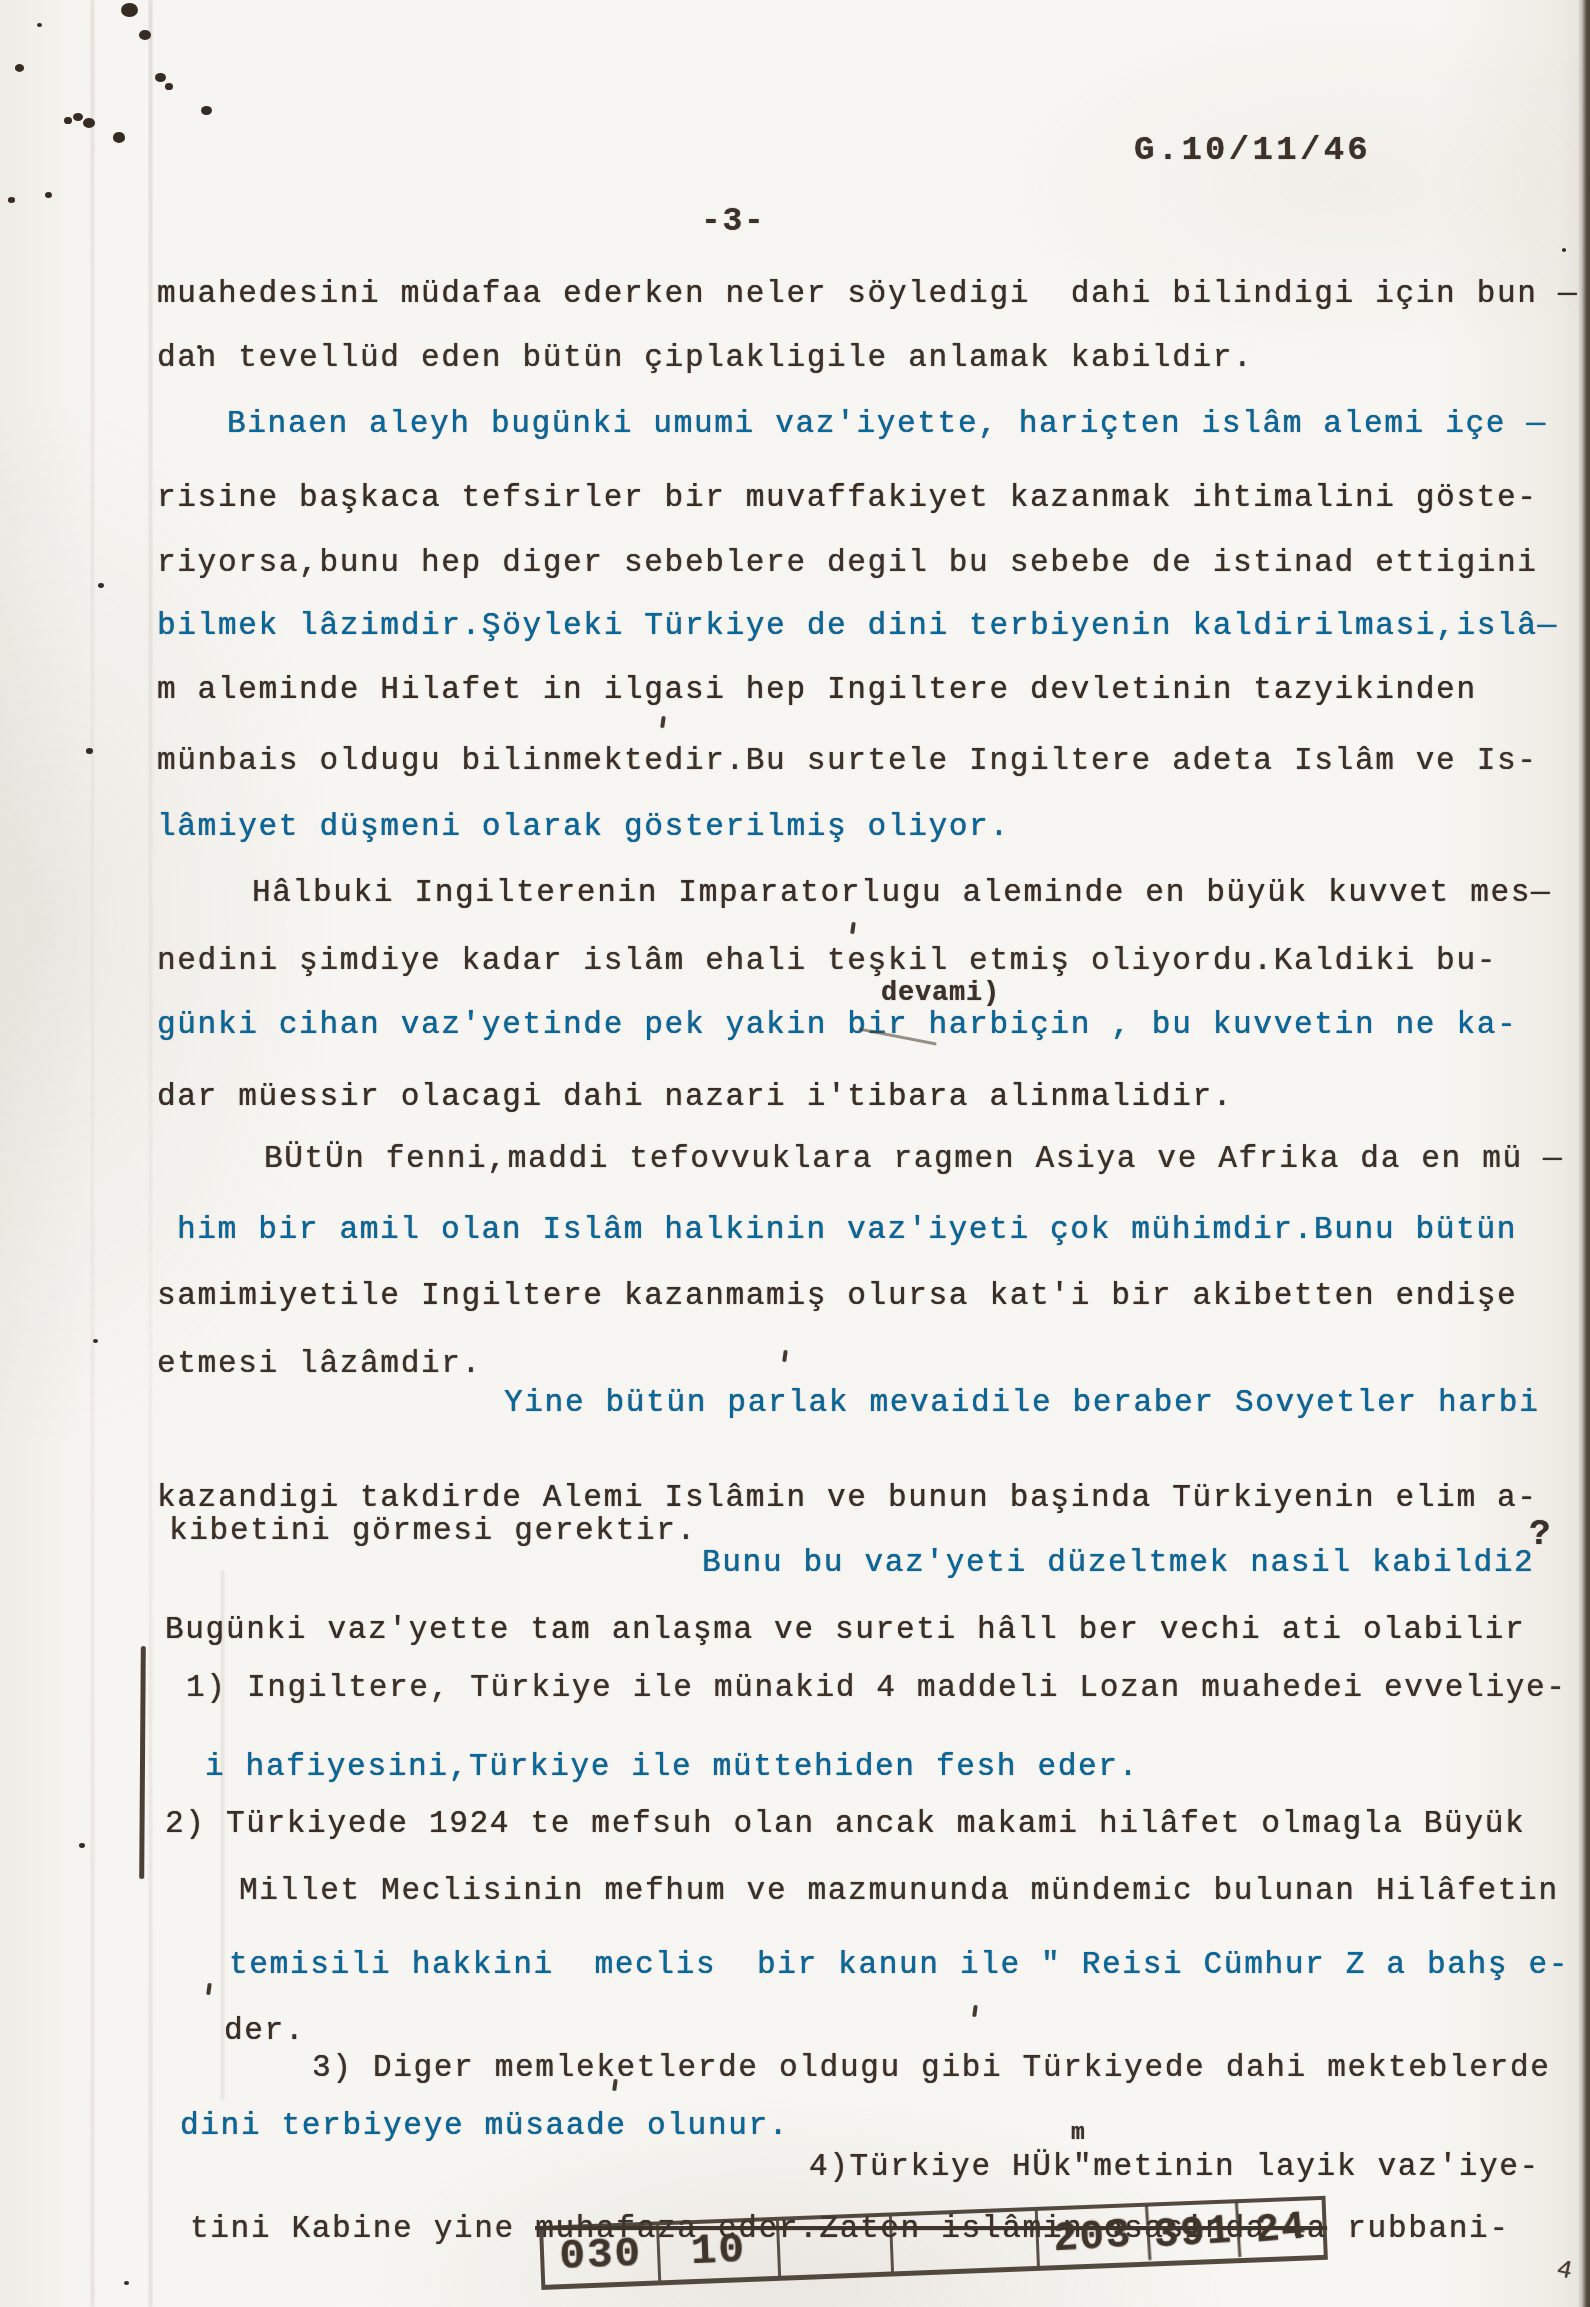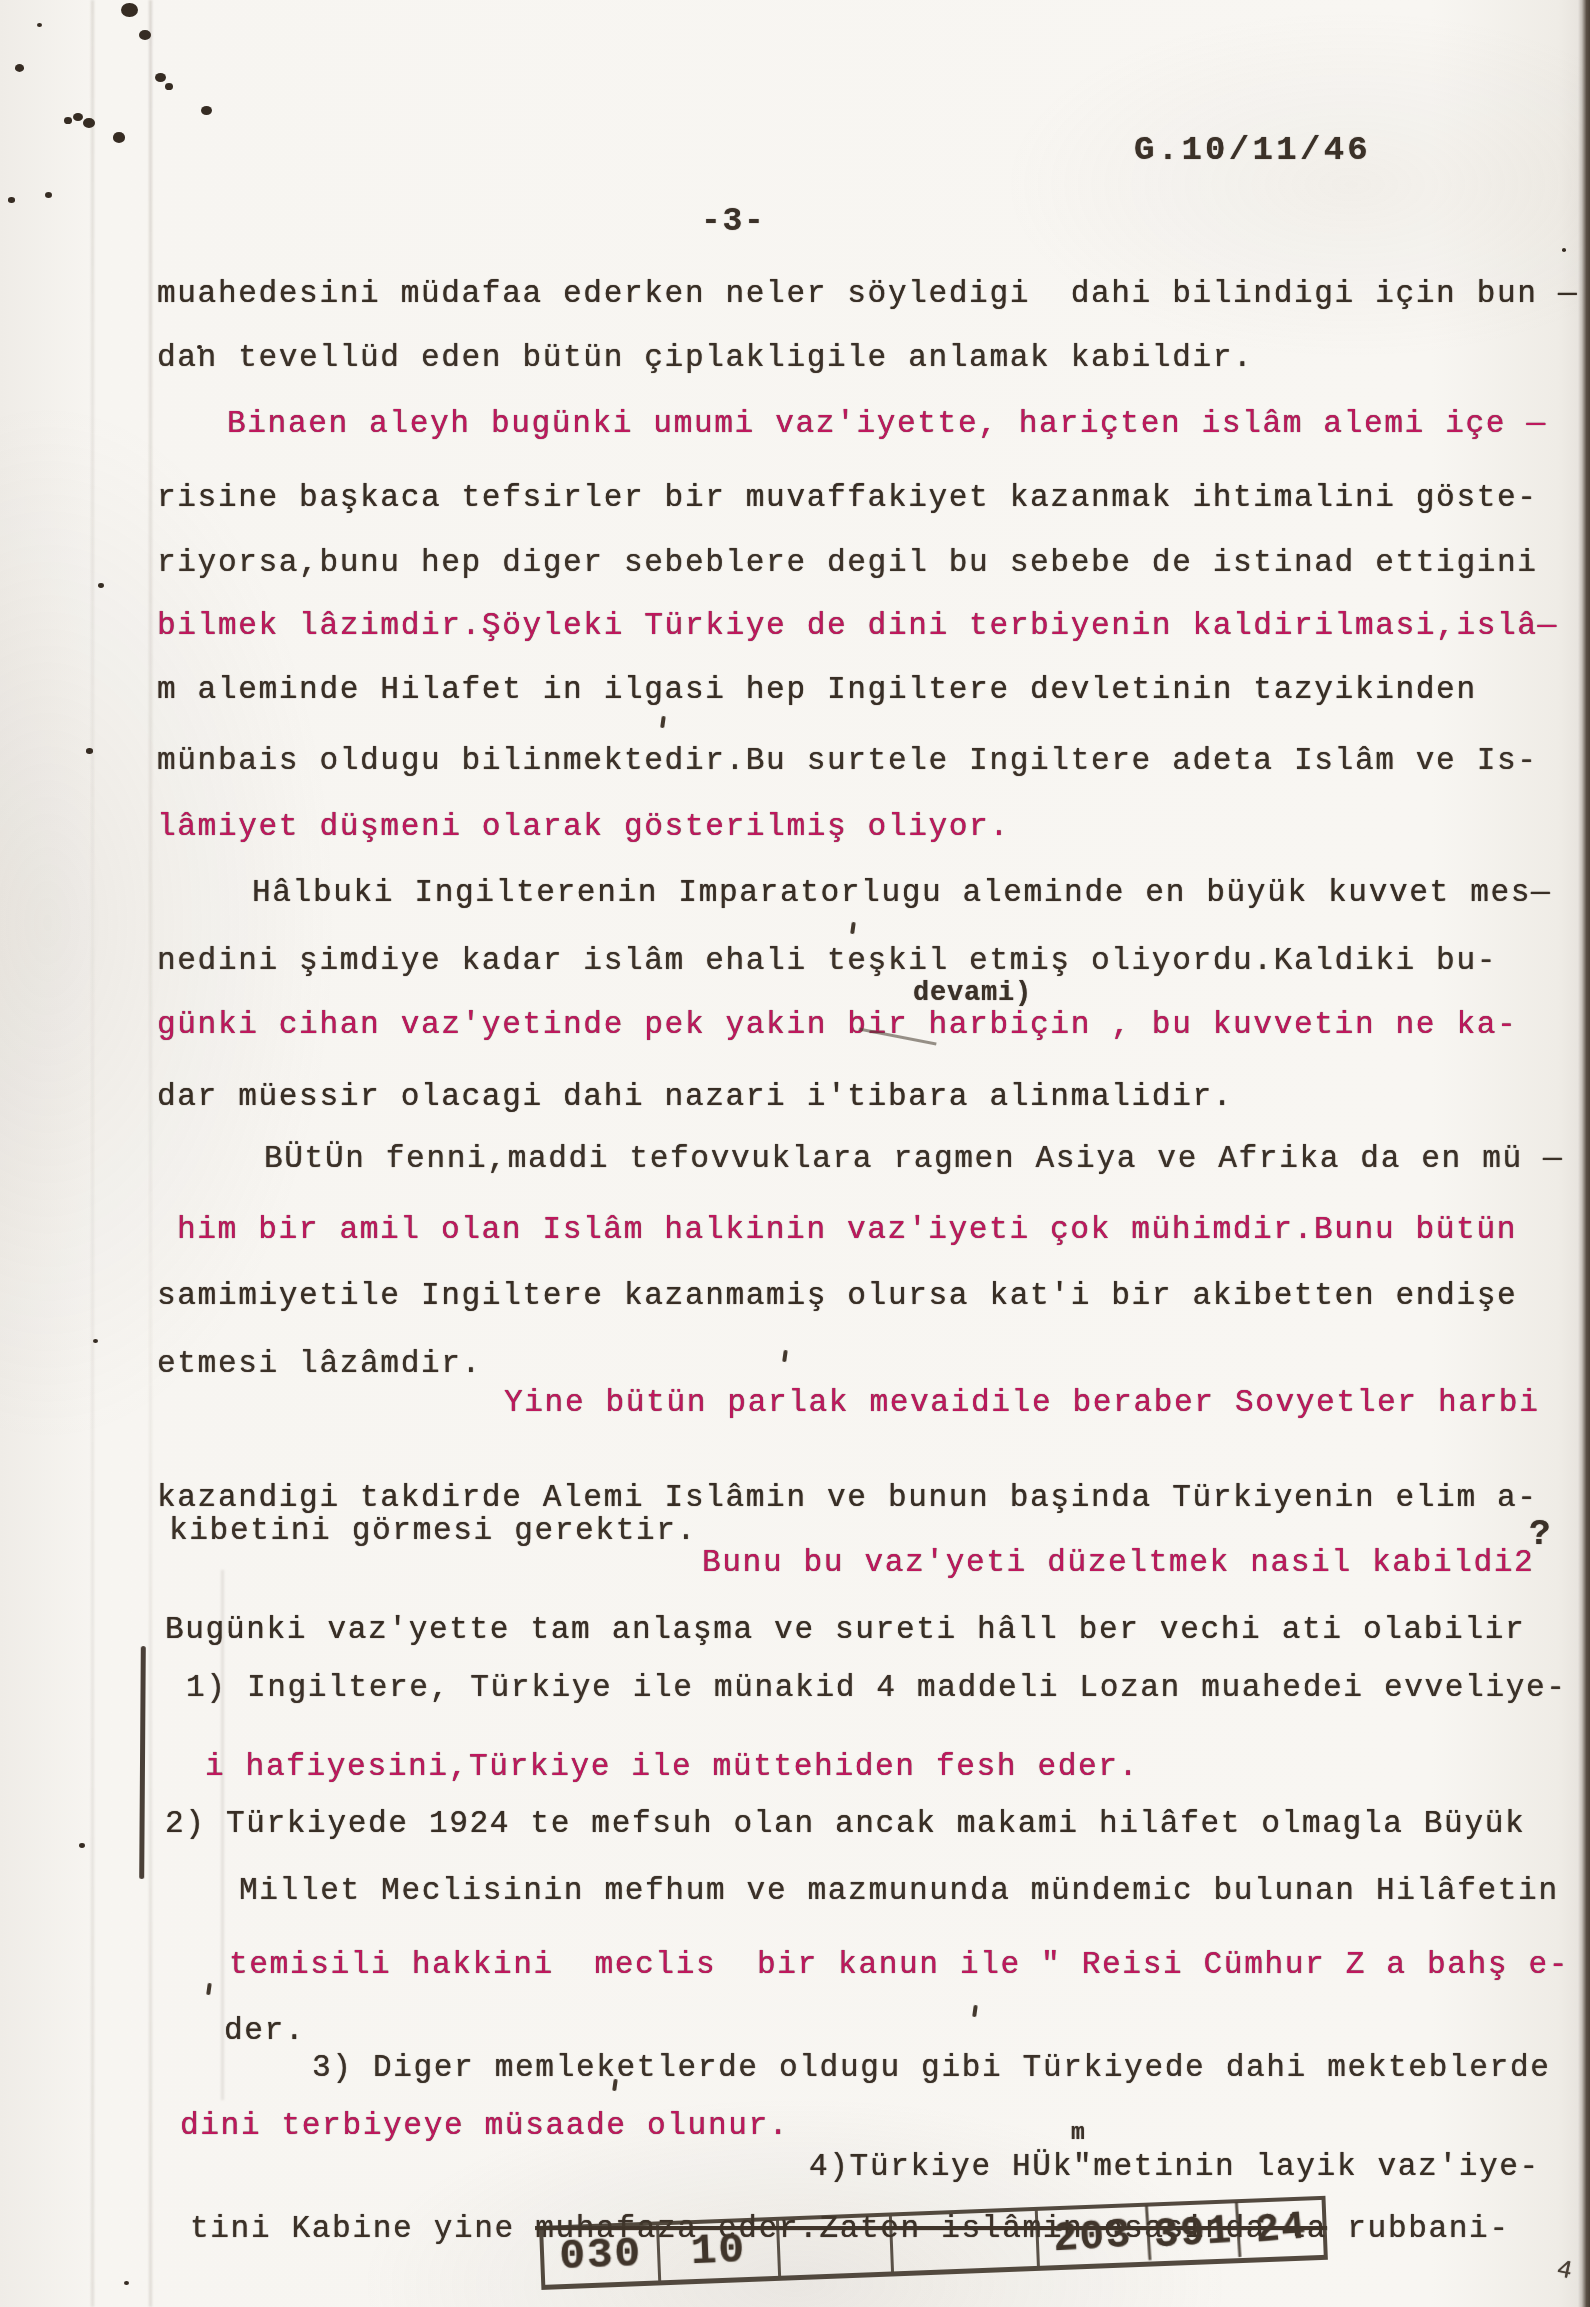--- a/index.html
+++ b/index.html
@@ -18,21 +18,21 @@
   #fold1{left:91px;width:3.3px;background:linear-gradient(180deg,rgba(120,108,96,0.18),rgba(120,108,96,0.05) 40%,rgba(120,108,96,0.16));filter:blur(0.8px);}
   #fold2{left:149px;width:2.5px;background:linear-gradient(180deg,rgba(120,108,96,0.22),rgba(120,108,96,0.06) 55%,rgba(120,108,96,0.18));filter:blur(1px);}
   #fold3{left:221px;top:1570px;bottom:207px;width:3.3px;background:rgba(120,108,96,0.14);filter:blur(1.2px);}
   #rightedge{position:absolute;right:0;top:0;bottom:0;width:13.2px;
     background:linear-gradient(90deg,rgba(90,80,70,0.0),rgba(90,80,70,0.25) 30%,#5a5046 65%,#433a31);filter:blur(0.4px);}
   #textlayer{position:absolute;left:0;top:0;right:0;bottom:0;filter:blur(0.3px);}
   .tline{
     position:absolute;white-space:pre;font-size:31px;line-height:38px;letter-spacing:1.7px;
     text-shadow:0 0 1px rgba(59,49,40,0.85), 0.4px 0.4px 0.5px rgba(59,49,40,0.4);
   }
-  .tline:nth-child(3n){color:#be185d;}
+  .tline:nth-child(3n){color:#0369a1;}
   .tline:nth-child(3n+1){color:#382e25;}
   .strike{text-decoration:line-through;text-decoration-thickness:4.1px;text-decoration-color:rgba(62,50,40,0.85);}
   .annot{position:absolute;font-size:27px;letter-spacing:0.8px;text-shadow:0 0 1px rgba(59,49,40,0.8);}
   #date-stamp{font-size:34px;letter-spacing:3.3px;font-weight:bold;}
   #page-number{font-size:33px;letter-spacing:1.7px;font-weight:bold;}
   #qmark{font-size:36px;font-weight:bold;}
   #sup-m{font-size:23px;}
   #footnote-mark{font-size:25px;transform:rotate(12deg);color:#4a4036;}
   #margin-bar{position:absolute;left:140px;top:1646px;width:5px;height:233px;background:#4a4038;border-radius:2.5px;transform:rotate(0.4deg);filter:blur(0.3px);}
   #devami-caret{position:absolute;left:858px;top:1035px;width:79px;height:3.3px;background:rgba(70,58,46,0.55);transform:rotate(11deg);filter:blur(0.7px);}
@@ -123,21 +123,21 @@
       <div class="tline" style="top: 1805px; left: 165px;"><span>2) Türkiyede 1924 te mefsuh olan ancak makami hilâfet olmagla Büyük</span></div>
       <div class="tline" style="top: 1872px; left: 239px;"><span>Millet Meclisinin mefhum ve mazmununda mündemic bulunan Hilâfetin</span></div>
       <div class="tline" style="top: 1946px; left: 229px;"><span>temisili hakkini  meclis  bir kanun ile " Reisi Cümhur Z a bahş e-</span></div>
       <div class="tline" style="top: 2012px; left: 224px;"><span>der.</span></div>
       <div class="tline" style="top: 2049px; left: 312px;"><span>3) Diger memleketlerde oldugu gibi Türkiyede dahi mekteblerde</span></div>
       <div class="tline" style="top: 2107px; left: 180px;"><span>dini terbiyeye müsaade olunur.</span></div>
       <div class="tline" style="top: 2148px; left: 809px;"><span>4)Türkiye HÜk"metinin layik vaz'iye-</span></div>
       <div class="tline" style="top: 2210px; left: 190px;"><span>tini Kabine yine </span><span class="strike">muhafaza eder.Zaten islâmin esasinda</span><span class="strike"> la</span><span> rubbani-</span></div>
     </div>
 
-  <div class="annot" style="left:913px;top:978px;font-weight:bold;text-align:center;">devami)</div>
+  <div class="annot" style="left:881px;top:978px;font-weight:bold;text-align:center;">devami)</div>
   <div id="devami-caret"></div>
 
   <div class="annot" id="qmark" style="left:1529px;top:1514px;">?</div>
 
   <div class="annot" id="sup-m" style="left:1071px;top:2120px;font-weight:bold;">m</div>
 
   <div id="margin-bar"></div>
 
   <div id="stamp">
       <div class="stamp-cell" style="width: 117px;">030</div>

